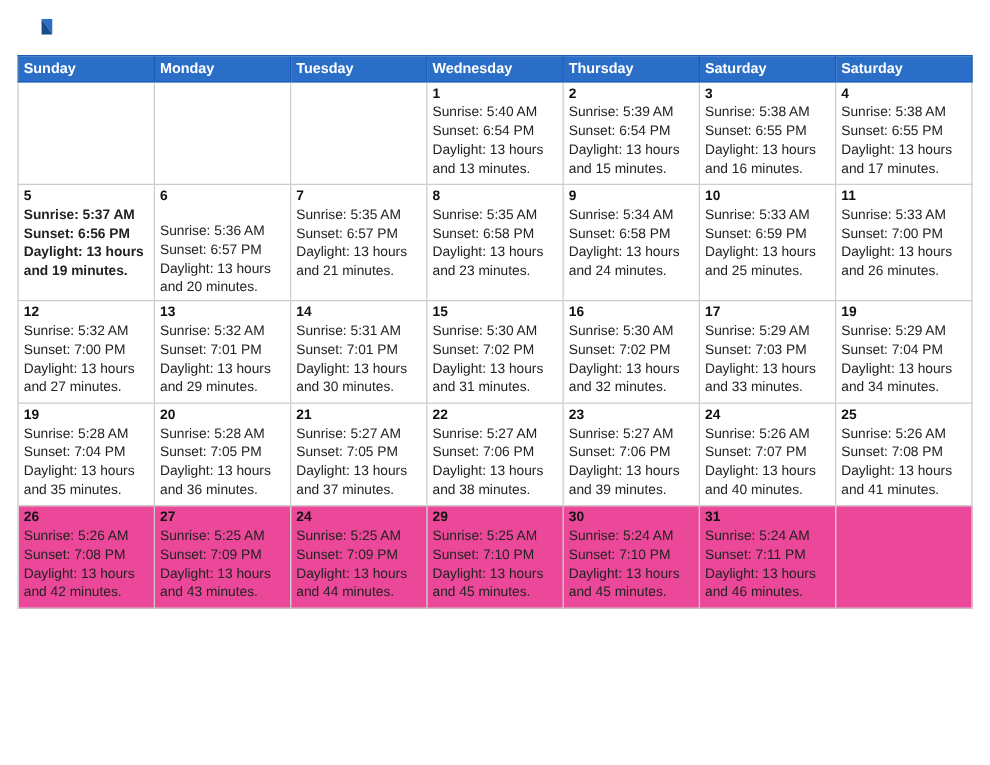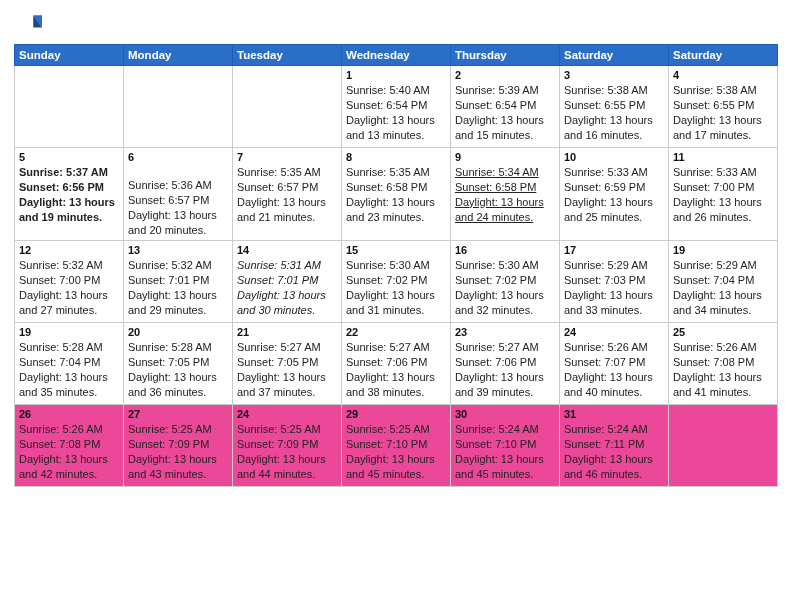--- a/index.html
+++ b/index.html
@@ -190,21 +190,21 @@
           </td>
           <td>
             <span class="day-num">8</span>
             <div class="day-info" style="white-space: pre-line;">Sunrise: 5:35 AM
 Sunset: 6:58 PM
 Daylight: 13 hours
 and 23 minutes.</div>
           </td>
           <td>
             <span class="day-num">9</span>
-            <div class="day-info" style="white-space: pre-line; text-decoration: underline;">Sunrise: 5:34 AM
+            <div class="day-info" style="white-space: pre-line;">Sunrise: 5:34 AM
 Sunset: 6:58 PM
 Daylight: 13 hours
 and 24 minutes.</div>
           </td>
           <td>
             <span class="day-num">10</span>
             <div class="day-info" style="white-space: pre-line;">Sunrise: 5:33 AM
 Sunset: 6:59 PM
 Daylight: 13 hours
 and 25 minutes.</div>
@@ -227,21 +227,21 @@
           </td>
           <td>
             <span class="day-num">13</span>
             <div class="day-info" style="white-space: pre-line;">Sunrise: 5:32 AM
 Sunset: 7:01 PM
 Daylight: 13 hours
 and 29 minutes.</div>
           </td>
           <td>
             <span class="day-num">14</span>
-            <div class="day-info" style="white-space: pre-line; font-style: italic;">Sunrise: 5:31 AM
+            <div class="day-info" style="white-space: pre-line;">Sunrise: 5:31 AM
 Sunset: 7:01 PM
 Daylight: 13 hours
 and 30 minutes.</div>
           </td>
           <td>
             <span class="day-num">15</span>
             <div class="day-info" style="white-space: pre-line;">Sunrise: 5:30 AM
 Sunset: 7:02 PM
 Daylight: 13 hours
 and 31 minutes.</div>

